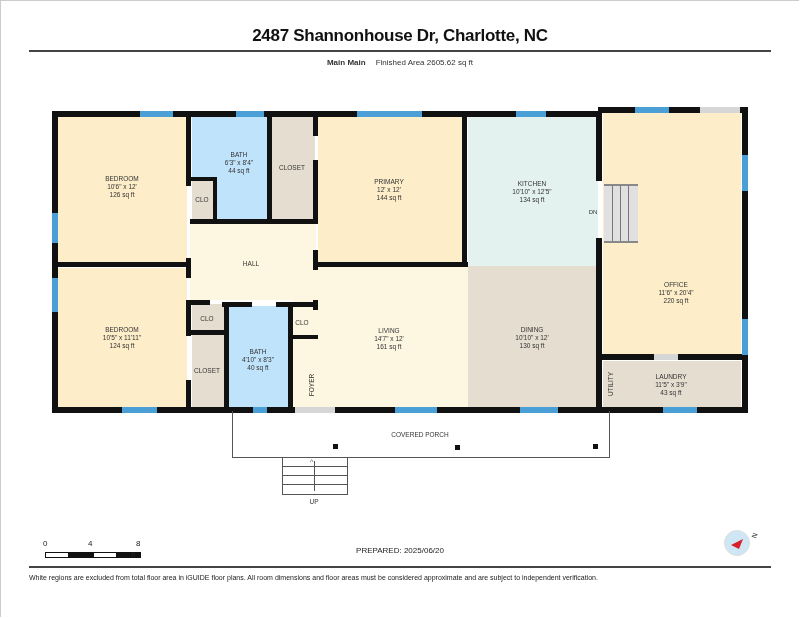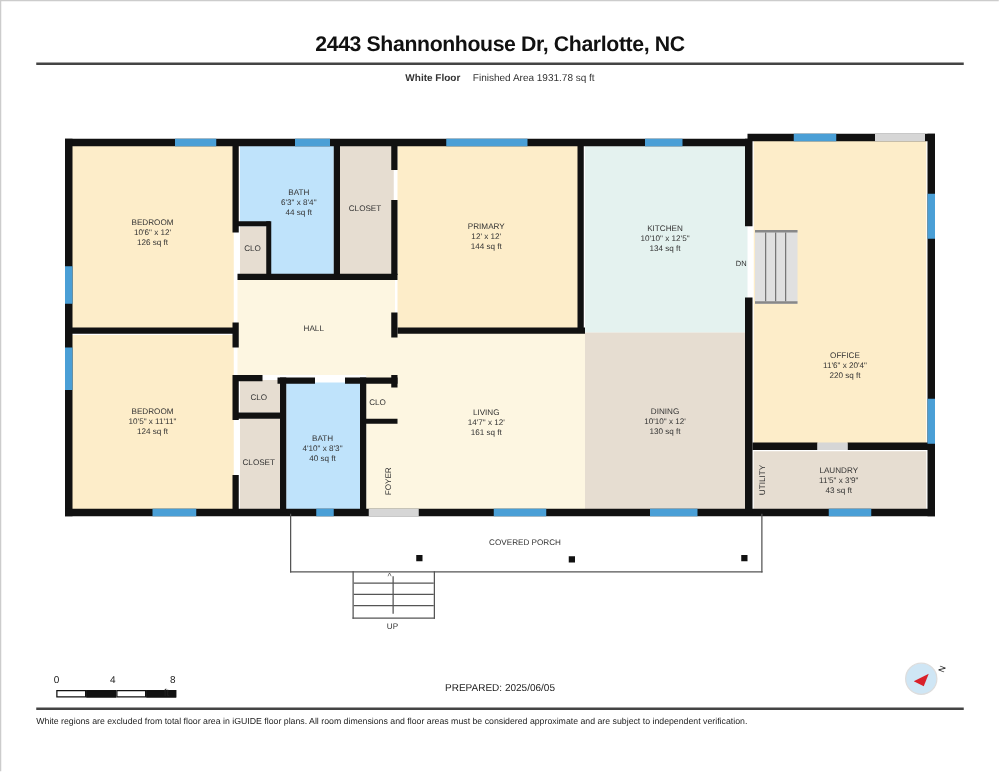--- a/index.html
+++ b/index.html
@@ -26,24 +26,24 @@
   .scale .t{position:absolute;top:-13px;font-size:8px;}
   .prepared{position:absolute;top:546px;left:0;width:800px;text-align:center;font-size:8px;}
   .footer{position:absolute;top:574px;left:29px;font-size:7px;color:#222;}
   .compass{position:absolute;left:724px;top:530px;width:24px;height:24px;border-radius:50%;background:#cfe6f5;border:1px solid #ddd;}
 </style>
 </head>
 <body>
 
 <div class="frame"></div>
 
-<div class="title">2443 Shannonhouse Dr, Charlotte, NC</div>
+<div class="title">2487 Shannonhouse Dr, Charlotte, NC</div>
 <div class="rule" style="top:50px"></div>
 <div class="sub">
-  <b>White Floor</b><span>Finished Area 1931.78 sq ft</span>
+  <b>Main Main</b><span>Finished Area 2605.62 sq ft</span>
 </div>
 
 <div>
 
   <div class="room" style="left:57px;top:116px;width:130px;height:148px;background:#fdedc9"></div>
   <div class="room" style="left:192px;top:116px;width:75px;height:104px;background:#bfe3fb"></div>
   <div class="room" style="left:272px;top:116px;width:43px;height:104px;background:#e6ddd1"></div>
   <div class="room" style="left:192px;top:181px;width:22px;height:39px;background:#e6ddd1"></div>
   <div class="room" style="left:318px;top:116px;width:145px;height:148px;background:#fdedc9"></div>
   <div class="room" style="left:468px;top:116px;width:130px;height:150px;background:#e4f2ef"></div>
@@ -196,21 +196,21 @@
   <span class="t" style="left:-2px">0</span>
   <span class="t" style="left:43px">4</span>
   <span class="t" style="left:91px">8</span>
   <div class="seg" style="left:0;width:22px;background:#fff"></div>
   <div class="seg" style="left:24px;width:22px;background:#111"></div>
   <div class="seg" style="left:48px;width:22px;background:#fff"></div>
   <div class="seg" style="left:72px;width:22px;background:#111"></div>
   <span style="position:absolute;left:86px;top:-2px;font-size:8px">ft</span>
 </div>
 
-<div class="prepared">PREPARED: 2025/06/05</div>
+<div class="prepared">PREPARED: 2025/06/20</div>
 
 <div class="compass">
   <svg width="24" height="24" viewBox="0 0 24 24" style="position:absolute;left:0;top:0">
     <path d="M6 14 L18 8 L14 18 Z" fill="#d9202a"></path>
   </svg>
 </div>
 <div style="position:absolute;left:752px;top:532px;font-size:7px;transform:rotate(-70deg)">N</div>
 
 <div class="rule" style="top:566px"></div>
 <div class="footer">White regions are excluded from total floor area in iGUIDE floor plans. All room dimensions and floor areas must be considered approximate and are subject to independent verification.</div>

